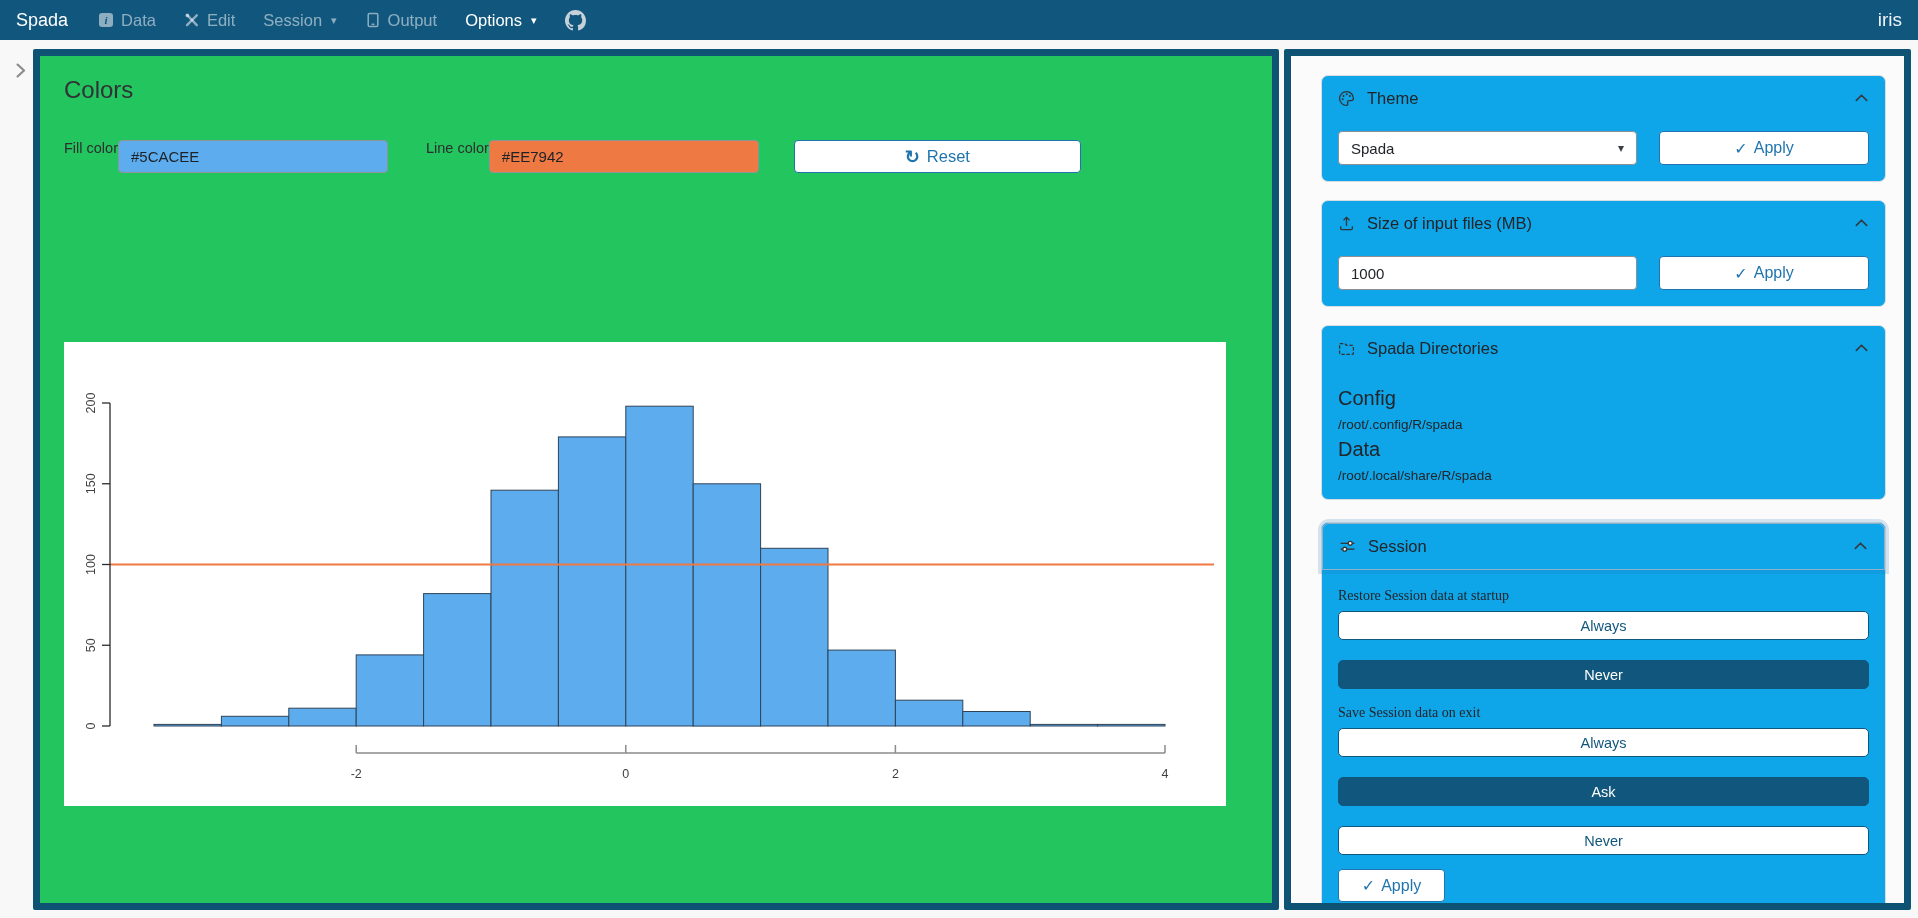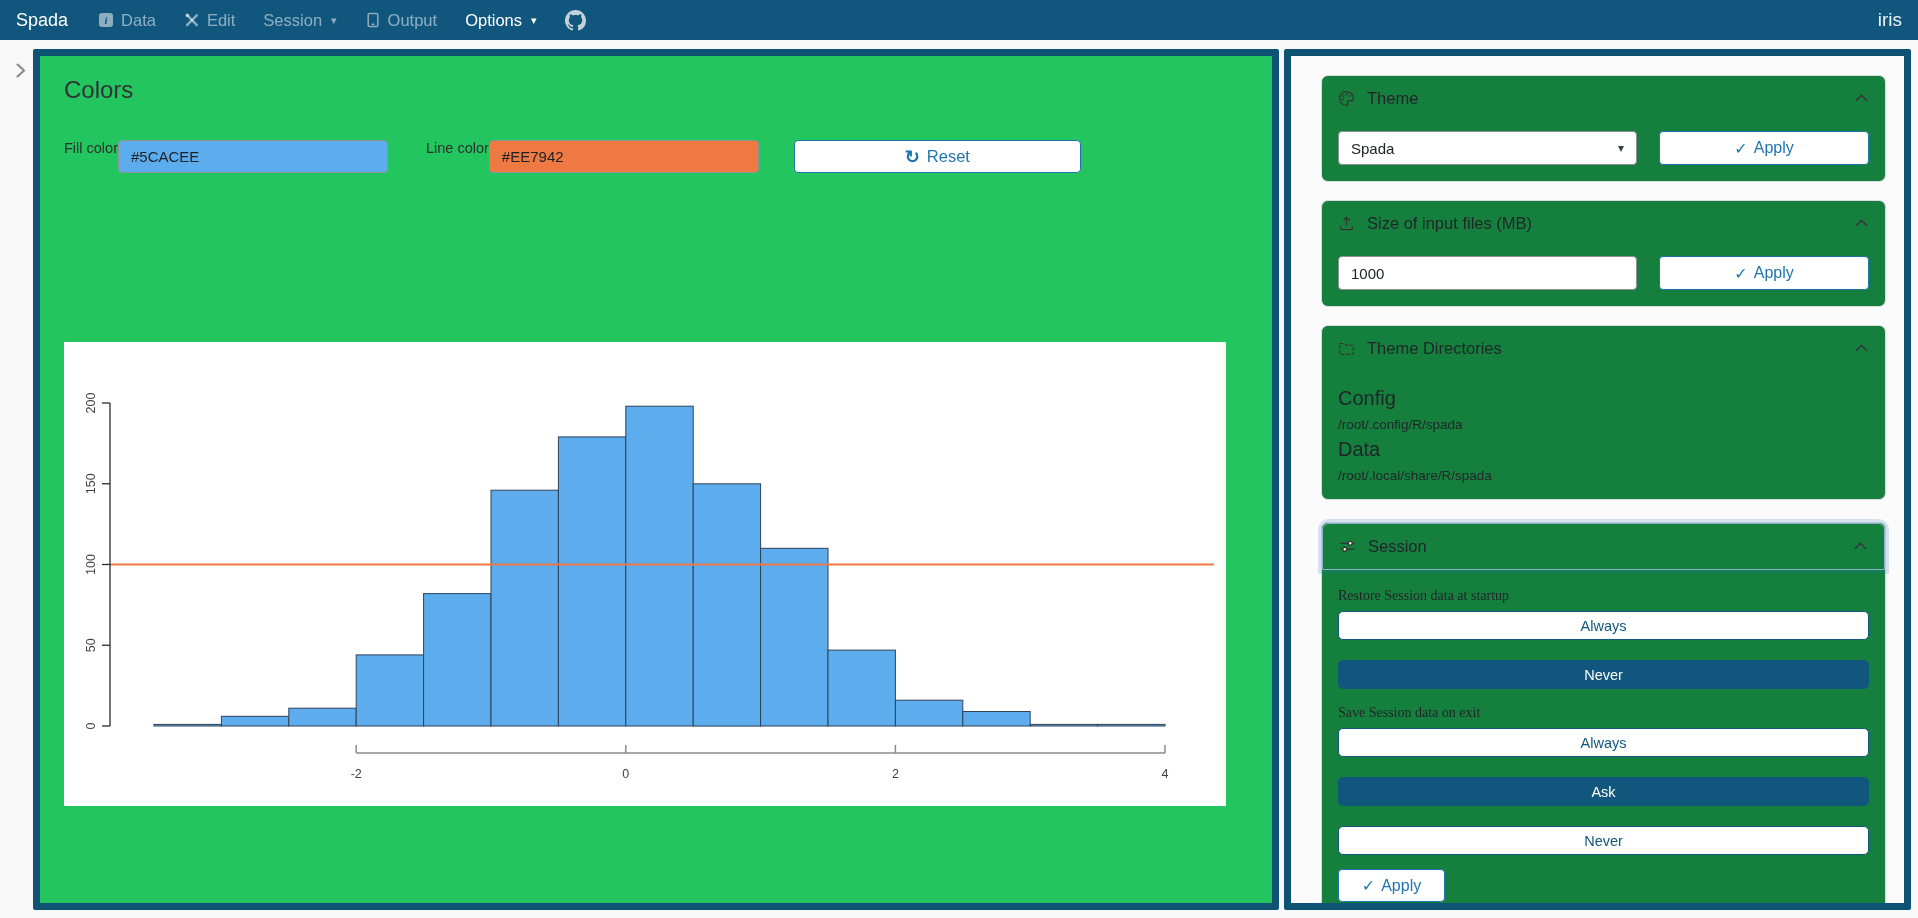--- a/index.html
+++ b/index.html
@@ -38,21 +38,21 @@
                border-radius:4px; color:#1F74AE; font-size:16.5px; display:flex; align-items:center;
                justify-content:center; gap:7px; cursor:pointer; font-family:"Liberation Sans",sans-serif; }
   .reset-btn .ricon { font-size:18px; font-weight:bold; line-height:1; }
 
   
   .plot-box { margin-top:169px; width:1162px; height:464px; background:#ffffff; }
   .plot-box svg { display:block; }
   .plot-box text.tick { font-size:12.5px; fill:#404040; font-family:"Liberation Sans",sans-serif; }
 
   
-  .panel { background:#15803d; border:1px solid #D9DDE1; border-radius:7px; width:565px; }
+  .panel { background:#0ea5e9; border:1px solid #D9DDE1; border-radius:7px; width:565px; }
   .panel + .panel { margin-top:18px; }
   .panel.mt-lg { margin-top:22px; }
   .panel-header { display:flex; align-items:center; gap:12px; padding:13px 16px; font-size:16.5px;
                   color:#212529; cursor:pointer; border-radius:7px 7px 0 0; }
   .panel-header .spacer { flex:1; }
   .panel-header.focused { border:1px solid #8FB2CC; box-shadow:0 0 0 4px rgba(32,119,180,.18); }
   .panel-body { padding:10px 16px 16px 16px; }
   .row-flex { display:flex; align-items:center; gap:22px; }
   .select-box { width:307px; height:34px; border:1px solid #8D9196; border-radius:4px; background:#fff;
                 display:flex; align-items:center; padding:0 12px; font-size:15px; color:#212529; cursor:pointer; }
@@ -245,21 +245,21 @@
           <span>Apply</span>
         </button>
       </div>
     </div>
 
     <div class="panel">
       <div class="panel-header">
         <svg width="17" height="17" viewBox="0 0 16 16">
           <path d="M1.5 5v7.5a1 1 0 0 0 1 1h11a1 1 0 0 0 1-1V6a1 1 0 0 0-1-1H8L6.5 3.5h-4a1 1 0 0 0-1 1z" fill="none" stroke="#333" stroke-width="1.2" stroke-dasharray="3.2 1.6"></path>
         </svg>
-        <span>Theme Directories</span>
+        <span>Spada Directories</span>
         <span class="spacer"></span>
         <svg width="15" height="15" viewBox="0 0 16 16">
           <path d="M2.5 10 8 4.5 13.5 10" fill="none" stroke="#33393f" stroke-width="1.7" stroke-linecap="round" stroke-linejoin="round"></path>
         </svg>
       </div>
       <div class="panel-body">
         <div class="dir-h">Config</div>
         <div class="dir-path">/root/.config/R/spada</div>
         <div class="dir-h">Data</div>
         <div class="dir-path">/root/.local/share/R/spada</div>

